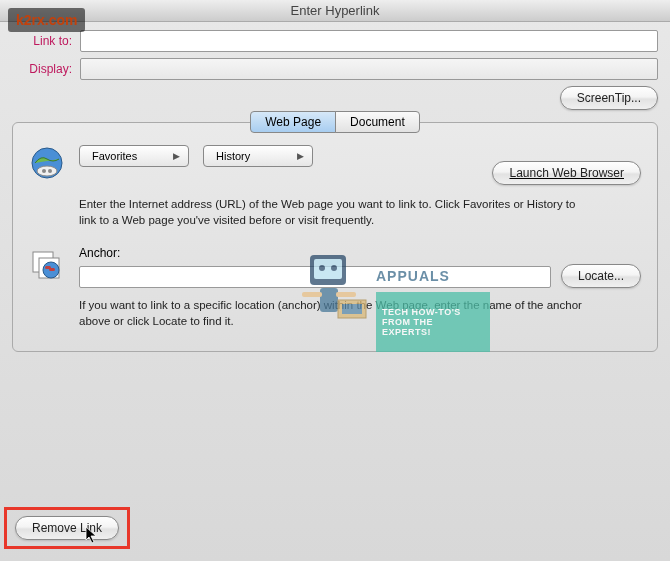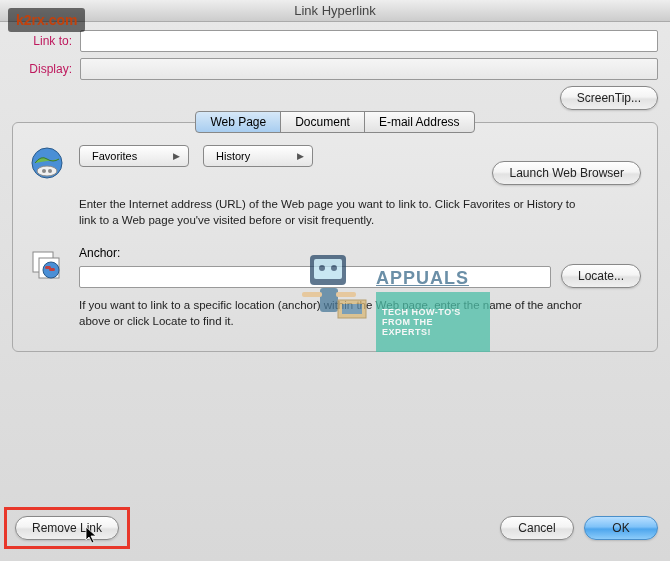--- a/index.html
+++ b/index.html
@@ -115,21 +115,21 @@
       min-width: 110px;
       justify-content: flex-start;
       position: relative;
     }
     .popup-btn .arrow {
       font-size: 9px;
       color: #555;
       position: absolute;
       right: 8px;
     }
-    .launch-row { display: flex; justify-content: flex-end; margin-top: -28px; margin-bottom: 12px; }
+    .launch-row { display: flex; justify-content: flex-end; margin-top: -28px; margin-bottom: 12px; text-decoration: underline; }
     .helptext { font-size: 11.5px; color: #222; line-height: 1.35; max-width: 510px; }
     .anchor-field {
       width: 100%;
       height: 22px;
       border: 1px solid #999;
       background: #fff;
       border-radius: 2px;
       margin-top: 4px;
     }
     .anchor-row { display: flex; align-items: flex-end; gap: 10px; }
@@ -169,24 +169,23 @@
       z-index: 5;
       pointer-events: none;
     }
     .appuals-char {
       width: 80px; height: 90px;
       position: absolute; left: 0; top: 10px;
     }
     .appuals-text1 {
       position: absolute; left: 86px; top: 28px;
       font-family: Arial Black, sans-serif;
-      font-size: 18px; font-weight: 900;
+      font-size: 14px; font-weight: 900;
       color: #3a6a8a;
       letter-spacing: 1px;
-      text-decoration: underline;
     }
     .appuals-text2 {
       position: absolute; left: 86px; top: 52px;
       background: #4dbfa8;
       color: #fff;
       font-size: 9px;
       padding: 15px 6px;
       font-weight: bold;
       letter-spacing: 0.5px;
     }
@@ -194,41 +193,40 @@
       width: 36px; height: 36px;
       margin-right: 14px;
       flex-shrink: 0;
     }
   </style>
 </head>
 <body>
 
 <div class="watermark">k2rx.com</div>
 
-<div class="titlebar">Link Hyperlink</div>
+<div class="titlebar">Enter Hyperlink</div>
 
 <div class="content">
   <div class="row">
     <div class="label">Link to:</div>
     <div class="textfield active" value=""></div>
   </div>
   <div class="row">
     <div class="label">Display:</div>
     <div class="textfield" value=""></div>
   </div>
 
   <div class="screentip-row">
     <div class="aqua-btn">ScreenTip...</div>
   </div>
 
   <div class="panel">
     <div class="tabs">
       <div class="tab active">Web Page</div>
       <div class="tab">Document</div>
-      <div class="tab">E-mail Address</div>
     </div>
 
     <div class="panel-row">
       <div class="globe-icon">
         <svg viewBox="0 0 36 36">
           <circle cx="18" cy="18" r="15" fill="#4a8fd6" stroke="#2a5a8a" stroke-width="1"></circle>
           <path d="M 6 18 Q 12 10 18 14 Q 24 18 30 14" fill="#6eb850" stroke="#3a7a2a"></path>
           <ellipse cx="18" cy="26" rx="10" ry="5" fill="#f0f0f0" stroke="#888"></ellipse>
           <circle cx="15" cy="26" r="2" fill="#888"></circle>
           <circle cx="21" cy="26" r="2" fill="#888"></circle>
@@ -296,17 +294,13 @@
 
 <div class="footer">
   <div class="remove-highlight">
     <div class="aqua-btn">Remove Link</div>
     <div class="cursor">
       <svg width="14" height="18" viewBox="0 0 14 18">
         <path d="M 1 1 L 1 14 L 4 11 L 7 17 L 9 16 L 6 10 L 11 10 Z" fill="#000" stroke="#fff" stroke-width="0.8"></path>
       </svg>
     </div>
   </div>
-  <div class="footer-right">
-    <div class="aqua-btn" style="min-width:74px;">Cancel</div>
-    <div class="aqua-btn default" style="min-width:74px;">OK</div>
-  </div>
 </div>
 
 </body></html>

